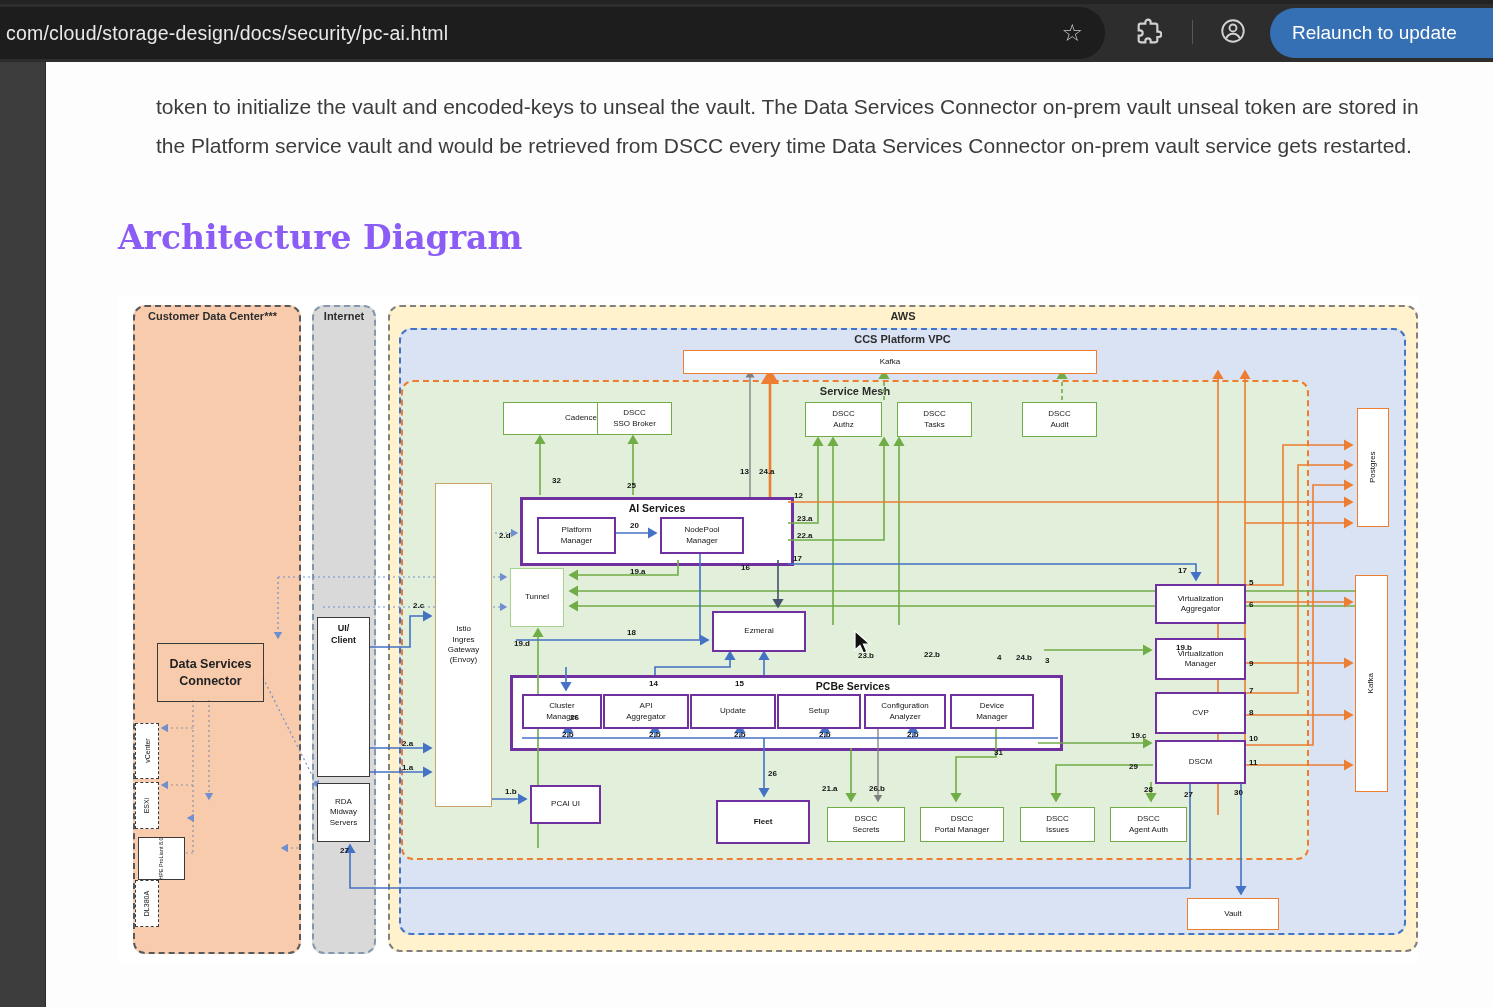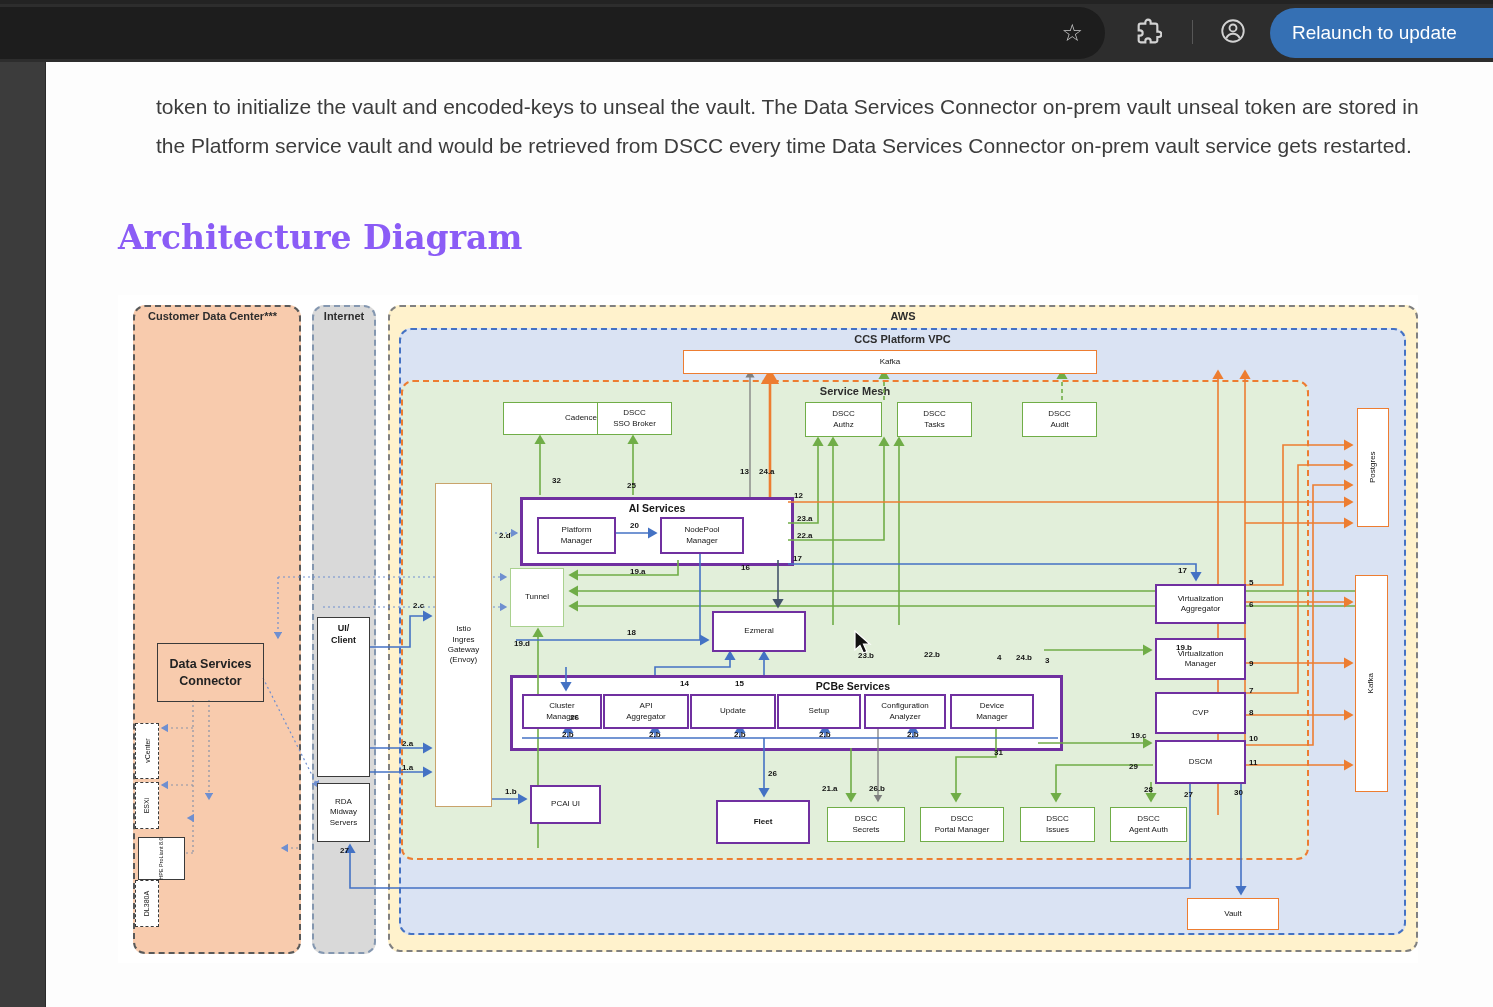--- a/index.html
+++ b/index.html
@@ -49,20 +49,21 @@
   .node.dscbox{background:transparent;font-size:12.5px;font-weight:bold;color:#222;}
   .node.boldlbl{font-weight:bold;}
   .elabel{position:absolute;font-size:8px;font-weight:bold;color:#141414;z-index:4;white-space:nowrap;}
   #cursor{position:absolute;z-index:6;}
 </style>
 </head>
 <body>
 
 <div class="toolbar">
   <div class="omnibox">
+    <span class="url-text">com/cloud/storage-design/docs/security/pc-ai.html</span>
     <span class="star">☆</span>
   </div>
   <span class="chrome-icon" style="left:1134px">
     <svg viewBox="0 0 21 21" width="28" height="28" fill="none" stroke="currentColor" stroke-width="1.6">
       <path d="M10.5 2a2 2 0 0 0-2 2v1H5a1.5 1.5 0 0 0-1.5 1.5V10h1a2 2 0 1 1 0 4h-1v3.5A1.5 1.5 0 0 0 5 19h3.5v-1a2 2 0 1 1 4 0v1H16a1.5 1.5 0 0 0 1.5-1.5V15h1a2 2 0 1 0 0-4h-1V6.5A1.5 1.5 0 0 0 16 5h-3.5V4a2 2 0 0 0-2-2z"></path>
     </svg>
   </span>
   <span class="divider"></span>
   <span class="chrome-icon" style="left:1219px">
     <svg viewBox="0 0 24 24" width="28" height="28" fill="none" stroke="currentColor" stroke-width="1.6">
@@ -277,21 +278,21 @@
       <span class="elabel" style="left: 381px; top: 236px;">2.d</span>
       <span class="elabel" style="left: 512px; top: 226px;">20</span>
       <span class="elabel" style="left: 512px; top: 272px;">19.a</span>
       <span class="elabel" style="left: 623px; top: 268px;">16</span>
       <span class="elabel" style="left: 509px; top: 333px;">18</span>
       <span class="elabel" style="left: 396px; top: 344px;">19.d</span>
       <span class="elabel" style="left: 295px; top: 306px;">2.c</span>
       <span class="elabel" style="left: 284px; top: 444px;">2.a</span>
       <span class="elabel" style="left: 284px; top: 468px;">1.a</span>
       <span class="elabel" style="left: 387px; top: 492px;">1.b</span>
-      <span class="elabel" style="left: 562px; top: 384px;">14</span>
+      <span class="elabel" style="left: 531px; top: 384px;">14</span>
       <span class="elabel" style="left: 617px; top: 384px;">15</span>
       <span class="elabel" style="left: 740px; top: 356px;">23.b</span>
       <span class="elabel" style="left: 806px; top: 355px;">22.b</span>
       <span class="elabel" style="left: 879px; top: 358px;">4</span>
       <span class="elabel" style="left: 898px; top: 358px;">24.b</span>
       <span class="elabel" style="left: 927px; top: 361px;">3</span>
       <span class="elabel" style="left: 444px; top: 435px;">2.b</span>
       <span class="elabel" style="left: 531px; top: 435px;">2.b</span>
       <span class="elabel" style="left: 616px; top: 435px;">2.b</span>
       <span class="elabel" style="left: 701px; top: 435px;">2.b</span>

